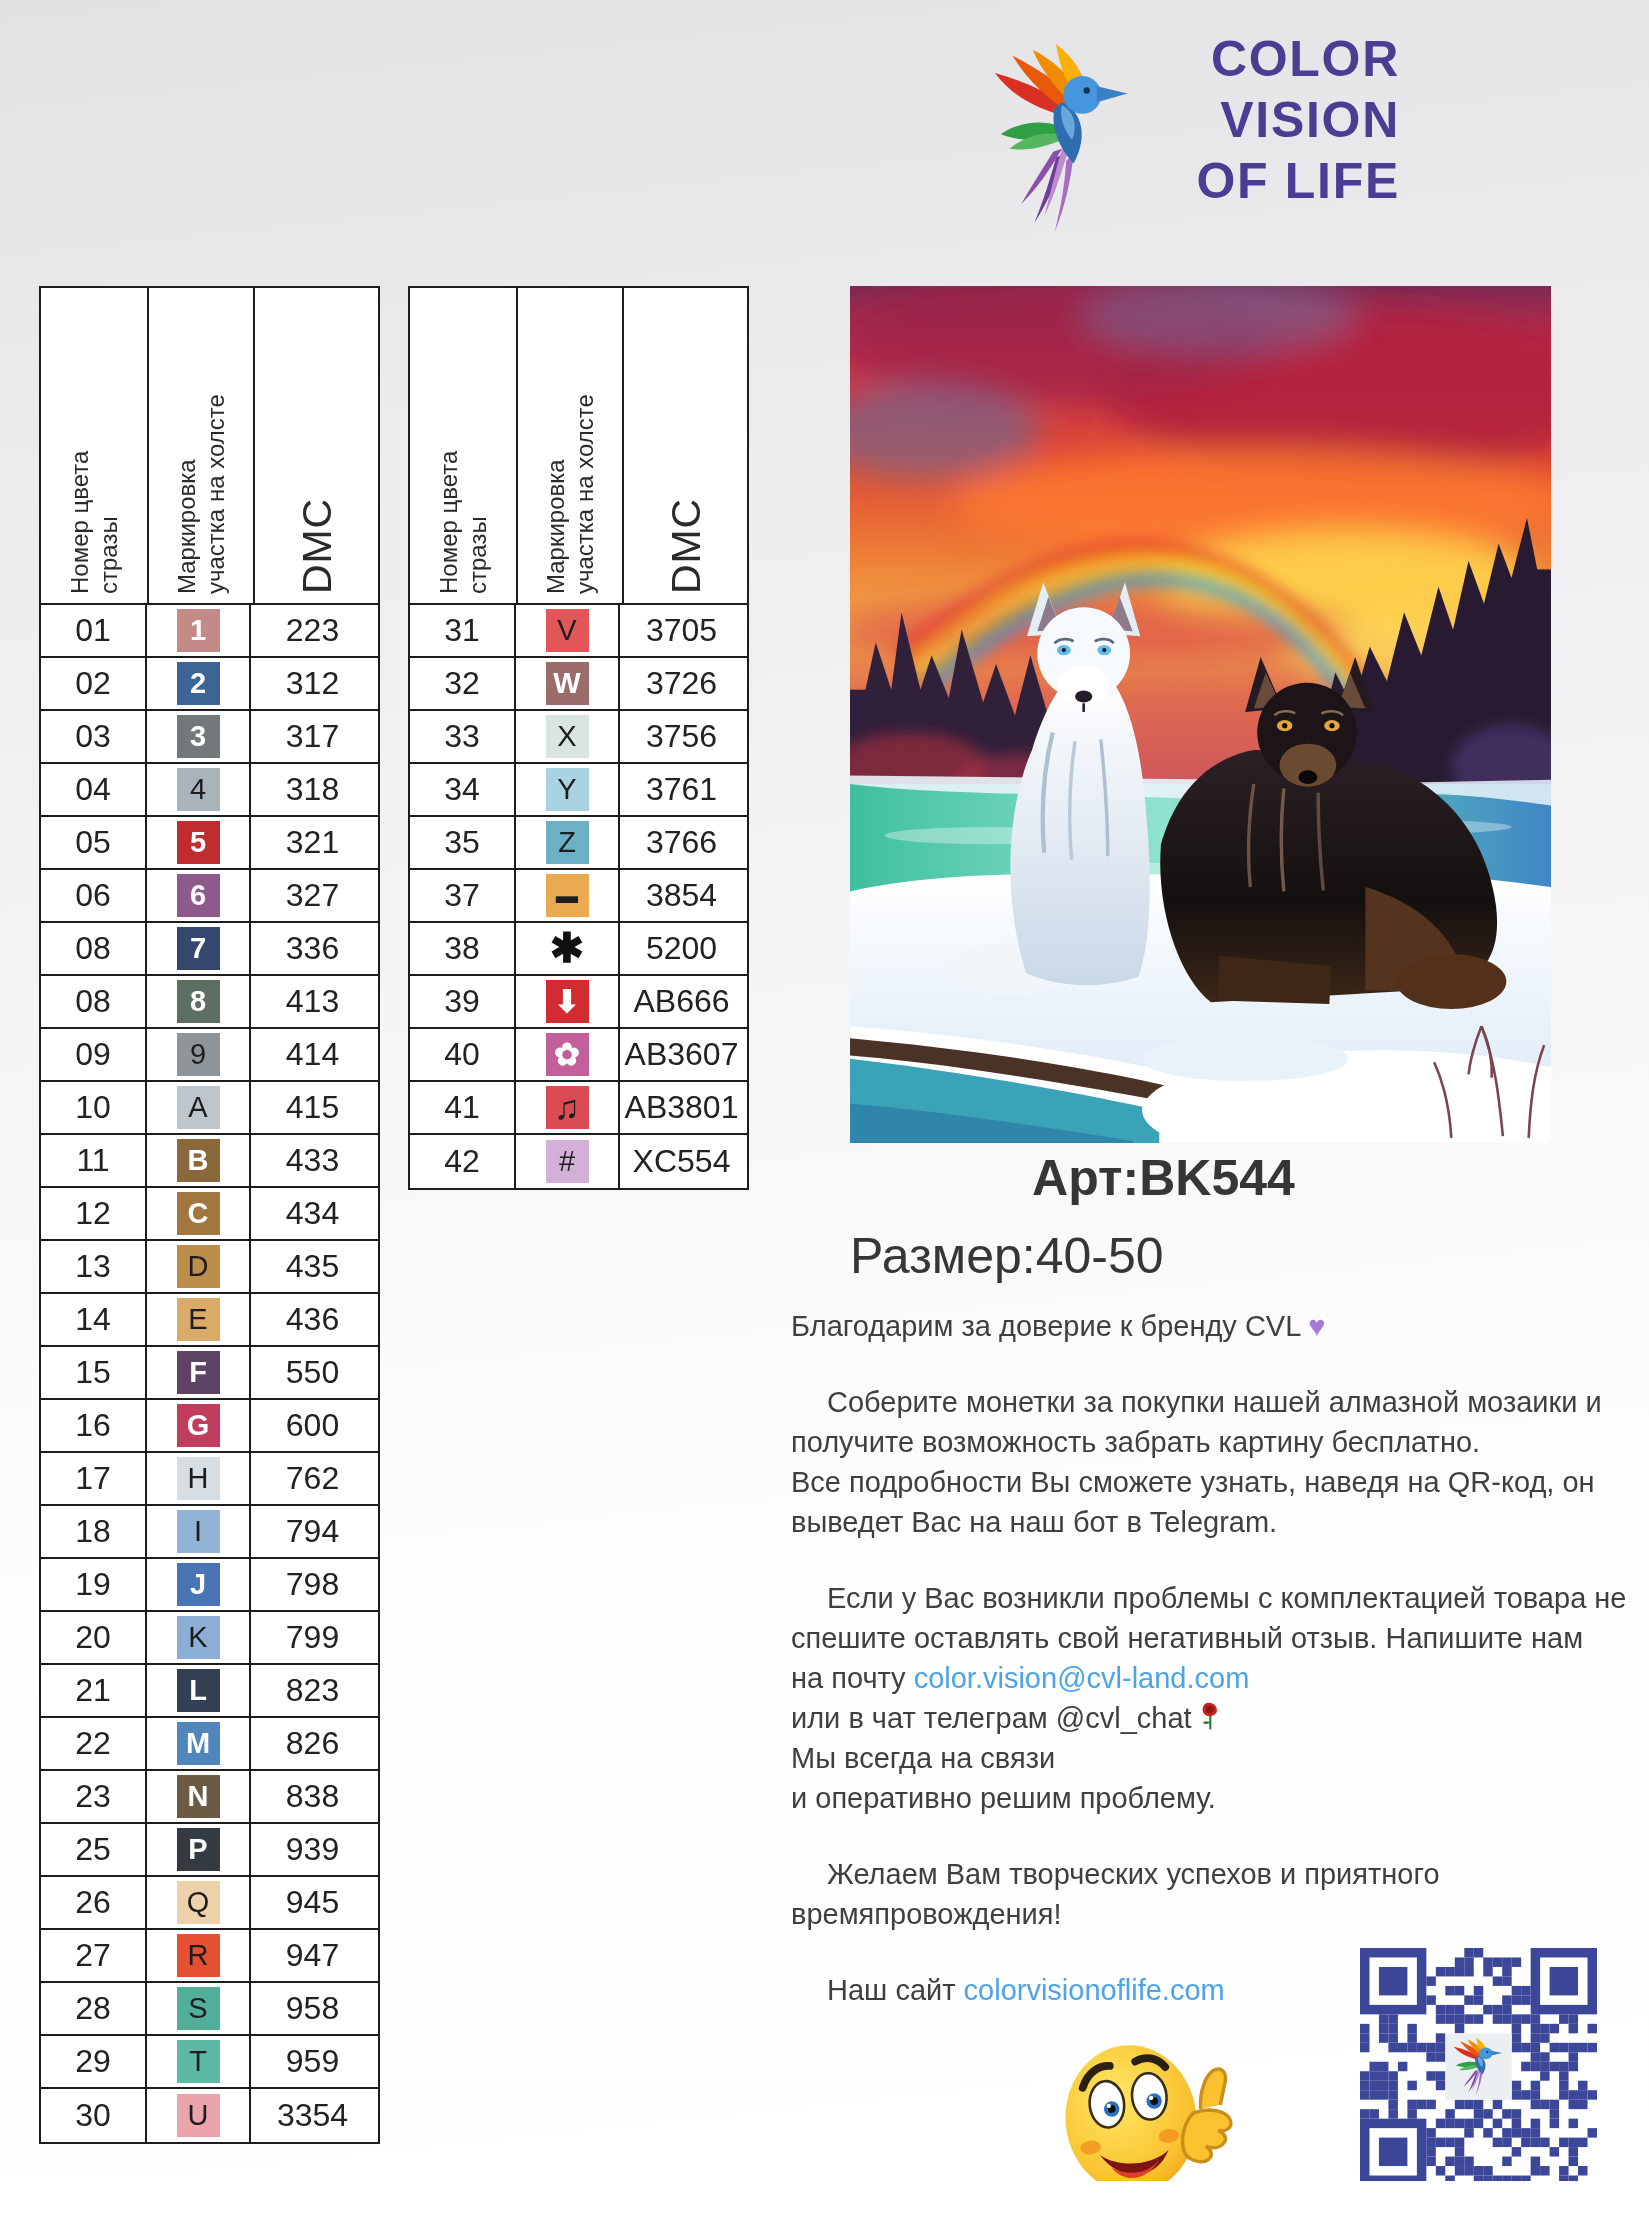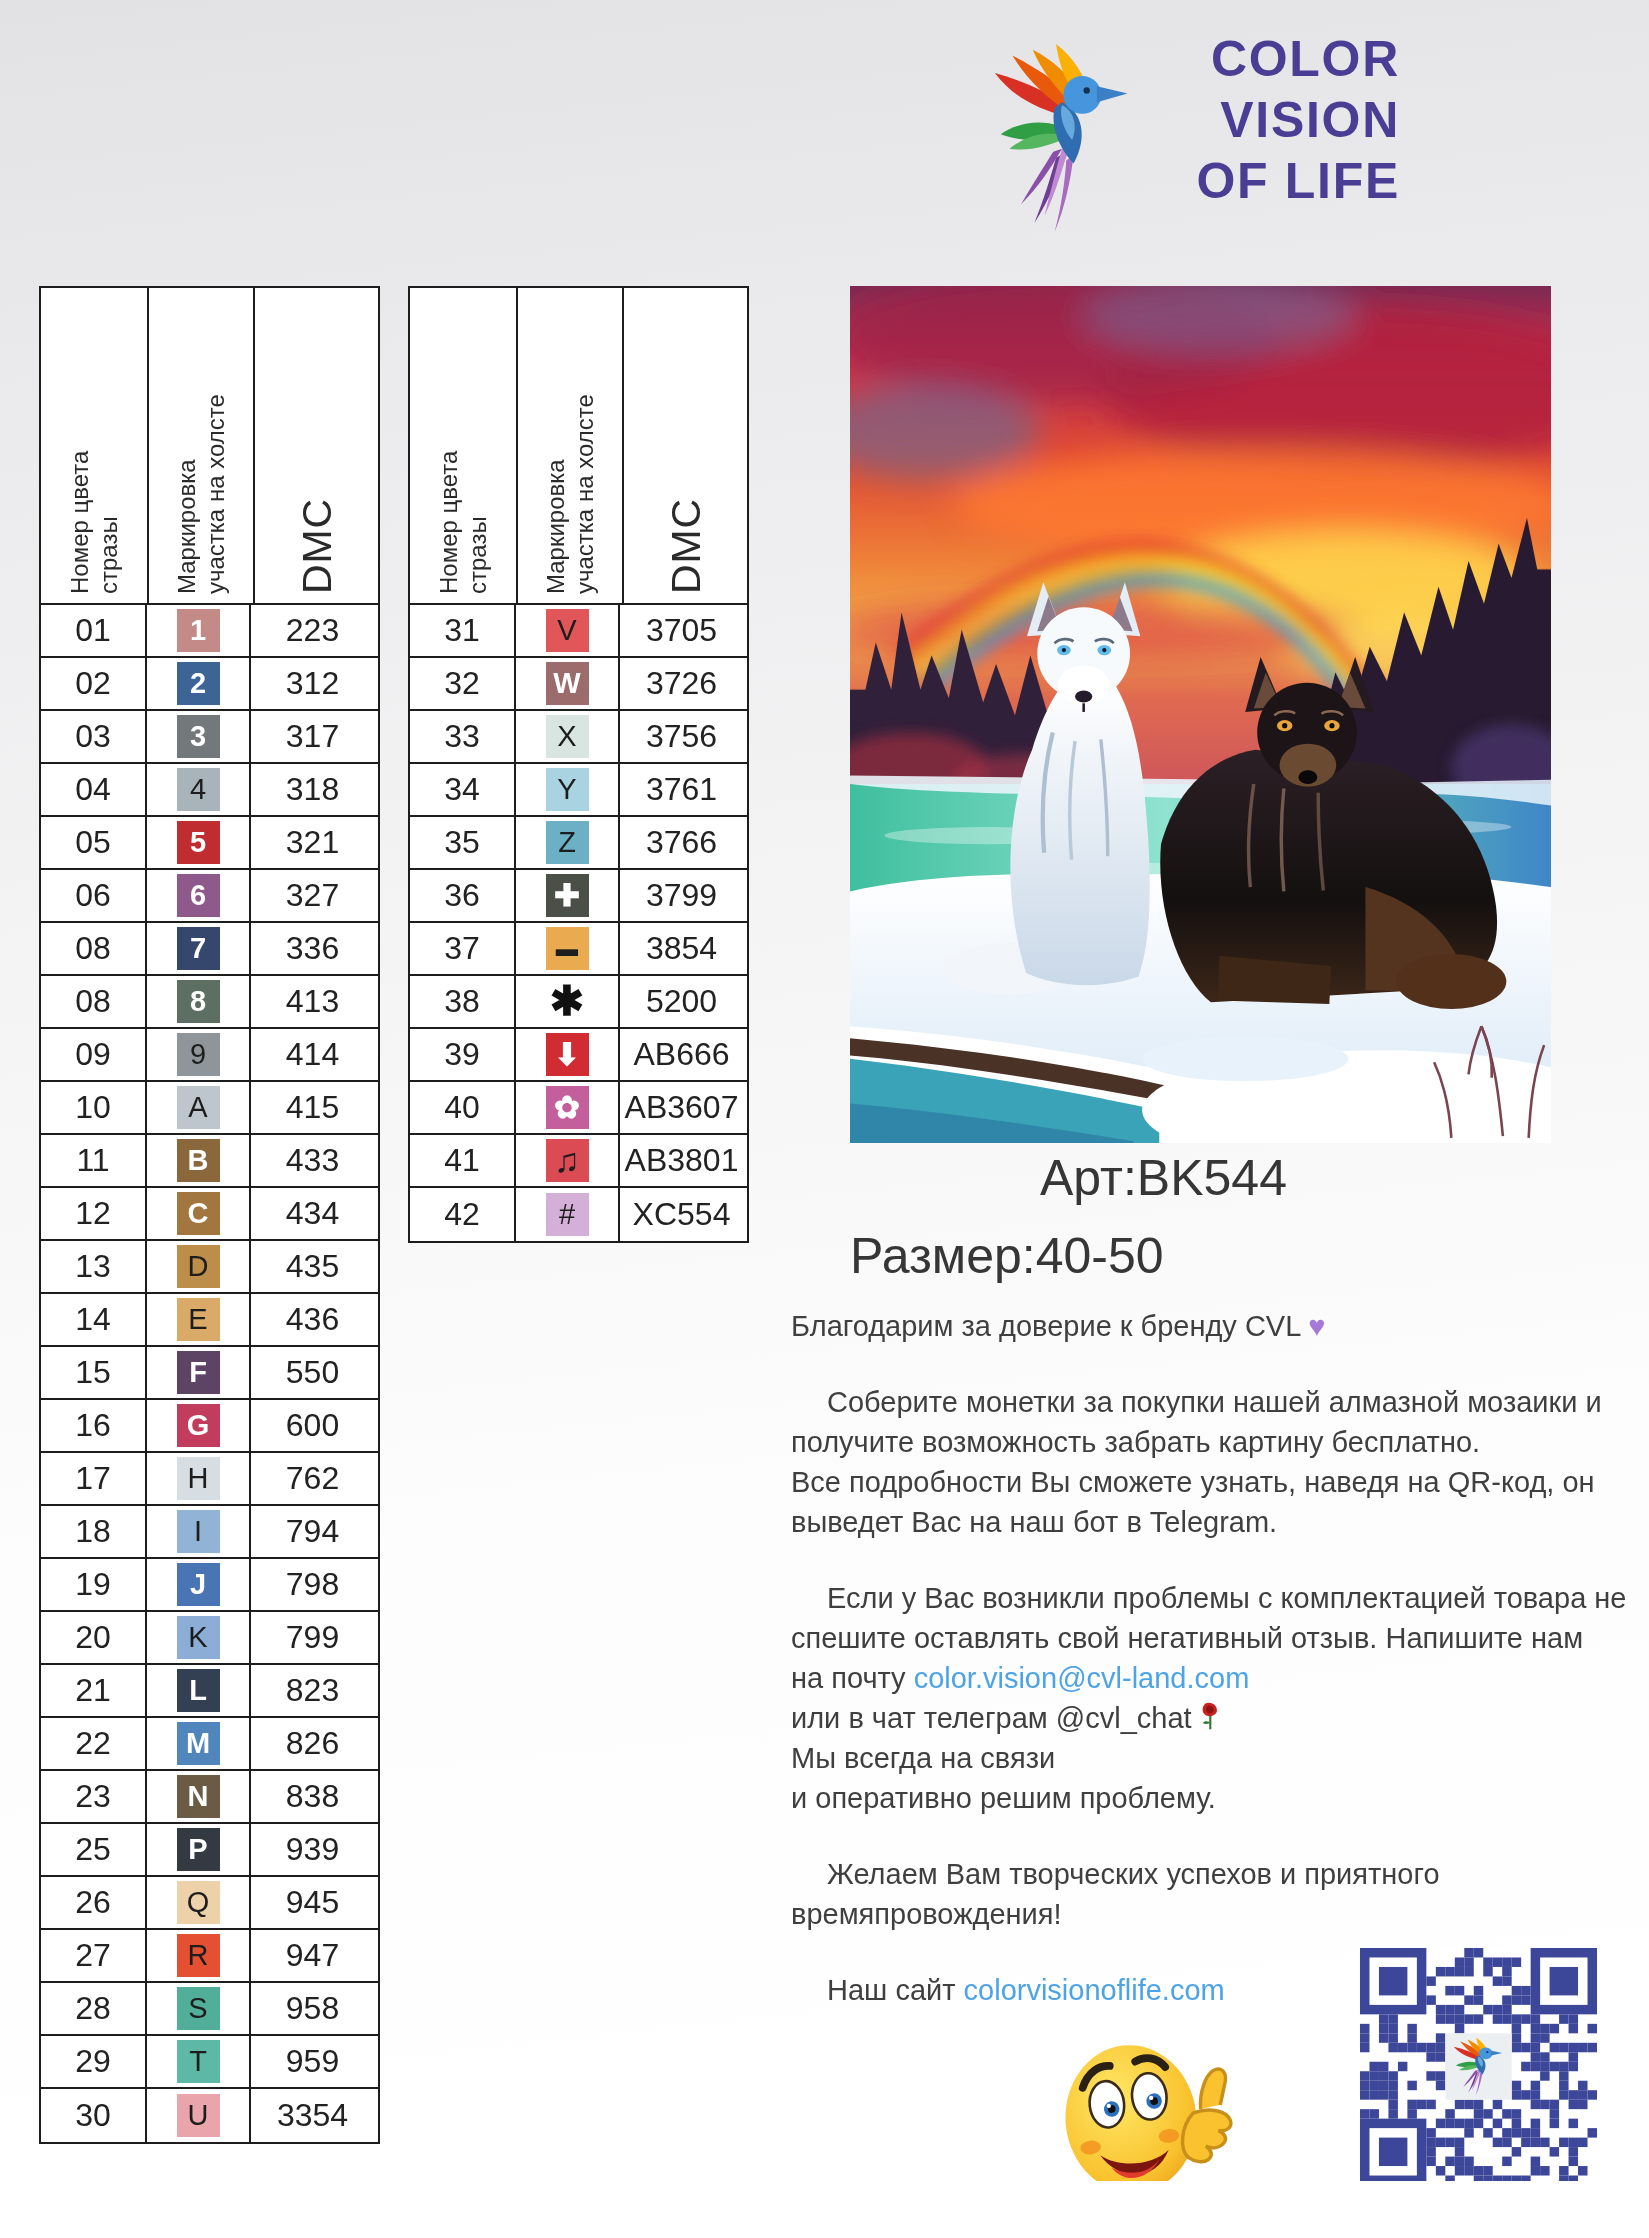--- a/index.html
+++ b/index.html
@@ -27,21 +27,21 @@
   .cell{display:flex;align-items:center;justify-content:center;box-sizing:border-box;}
   .cnum{width:106px;border-right:2.6px solid #1d1d1d;font-size:32px;color:#222;}
   .csym{width:104px;border-right:2.6px solid #1d1d1d;}
   .cdmc{width:123px;font-size:32px;color:#222;white-space:nowrap;}
   .square{width:43px;height:43px;display:flex;align-items:center;justify-content:center;
           font-size:29px;line-height:43px;}
   
   .picture{position:absolute;left:850px;top:286px;width:701px;height:857px;}
   
   .artline{position:absolute;left:850px;top:1149px;width:627px;text-align:center;
-           font-size:50px;color:#363636;}
+           font-size:50px;color:#363636;font-weight:bold;}
   .sizeline{position:absolute;left:850px;top:1227px;width:627px;
             font-size:50px;color:#363636;}
   
   .message{position:absolute;left:791px;top:1306px;width:859px;font-size:29px;color:#3f3f3f;}
   .tline{height:40px;line-height:40px;white-space:nowrap;}
   .tline.gap{margin-top:36px;margin-left:36px;}
   .link{color:#4da3e8;cursor:pointer;}
   .heart{color:#a678d8;font-size:29px;}
   .rose-svg{display:inline-block;vertical-align:-3.4px;}
   
@@ -355,27 +355,20 @@
             <div class="square" style="background: rgb(169, 211, 225); color: rgb(29, 29, 29); font-weight: 400;">Y</div>
           </div>
           <div class="cell cdmc">3761</div>
         </div>
         <div class="trow">
           <div class="cell cnum">35</div>
           <div class="cell csym">
             <div class="square" style="background: rgb(107, 176, 197); color: rgb(29, 29, 29); font-weight: 400;">Z</div>
           </div>
           <div class="cell cdmc">3766</div>
-        </div>
-        <div class="trow">
-          <div class="cell cnum">36</div>
-          <div class="cell csym">
-            <div class="square" style="background: rgb(74, 79, 72); color: rgb(255, 255, 255); font-weight: 700; font-size: 31px;">✚</div>
-          </div>
-          <div class="cell cdmc">3799</div>
         </div>
         <div class="trow">
           <div class="cell cnum">37</div>
           <div class="cell csym">
             <div class="square" style="background: rgb(233, 170, 80); color: rgb(29, 29, 29); font-weight: 700; font-size: 22.3px;">▬</div>
           </div>
           <div class="cell cdmc">3854</div>
         </div>
         <div class="trow">
           <div class="cell cnum">38</div>

